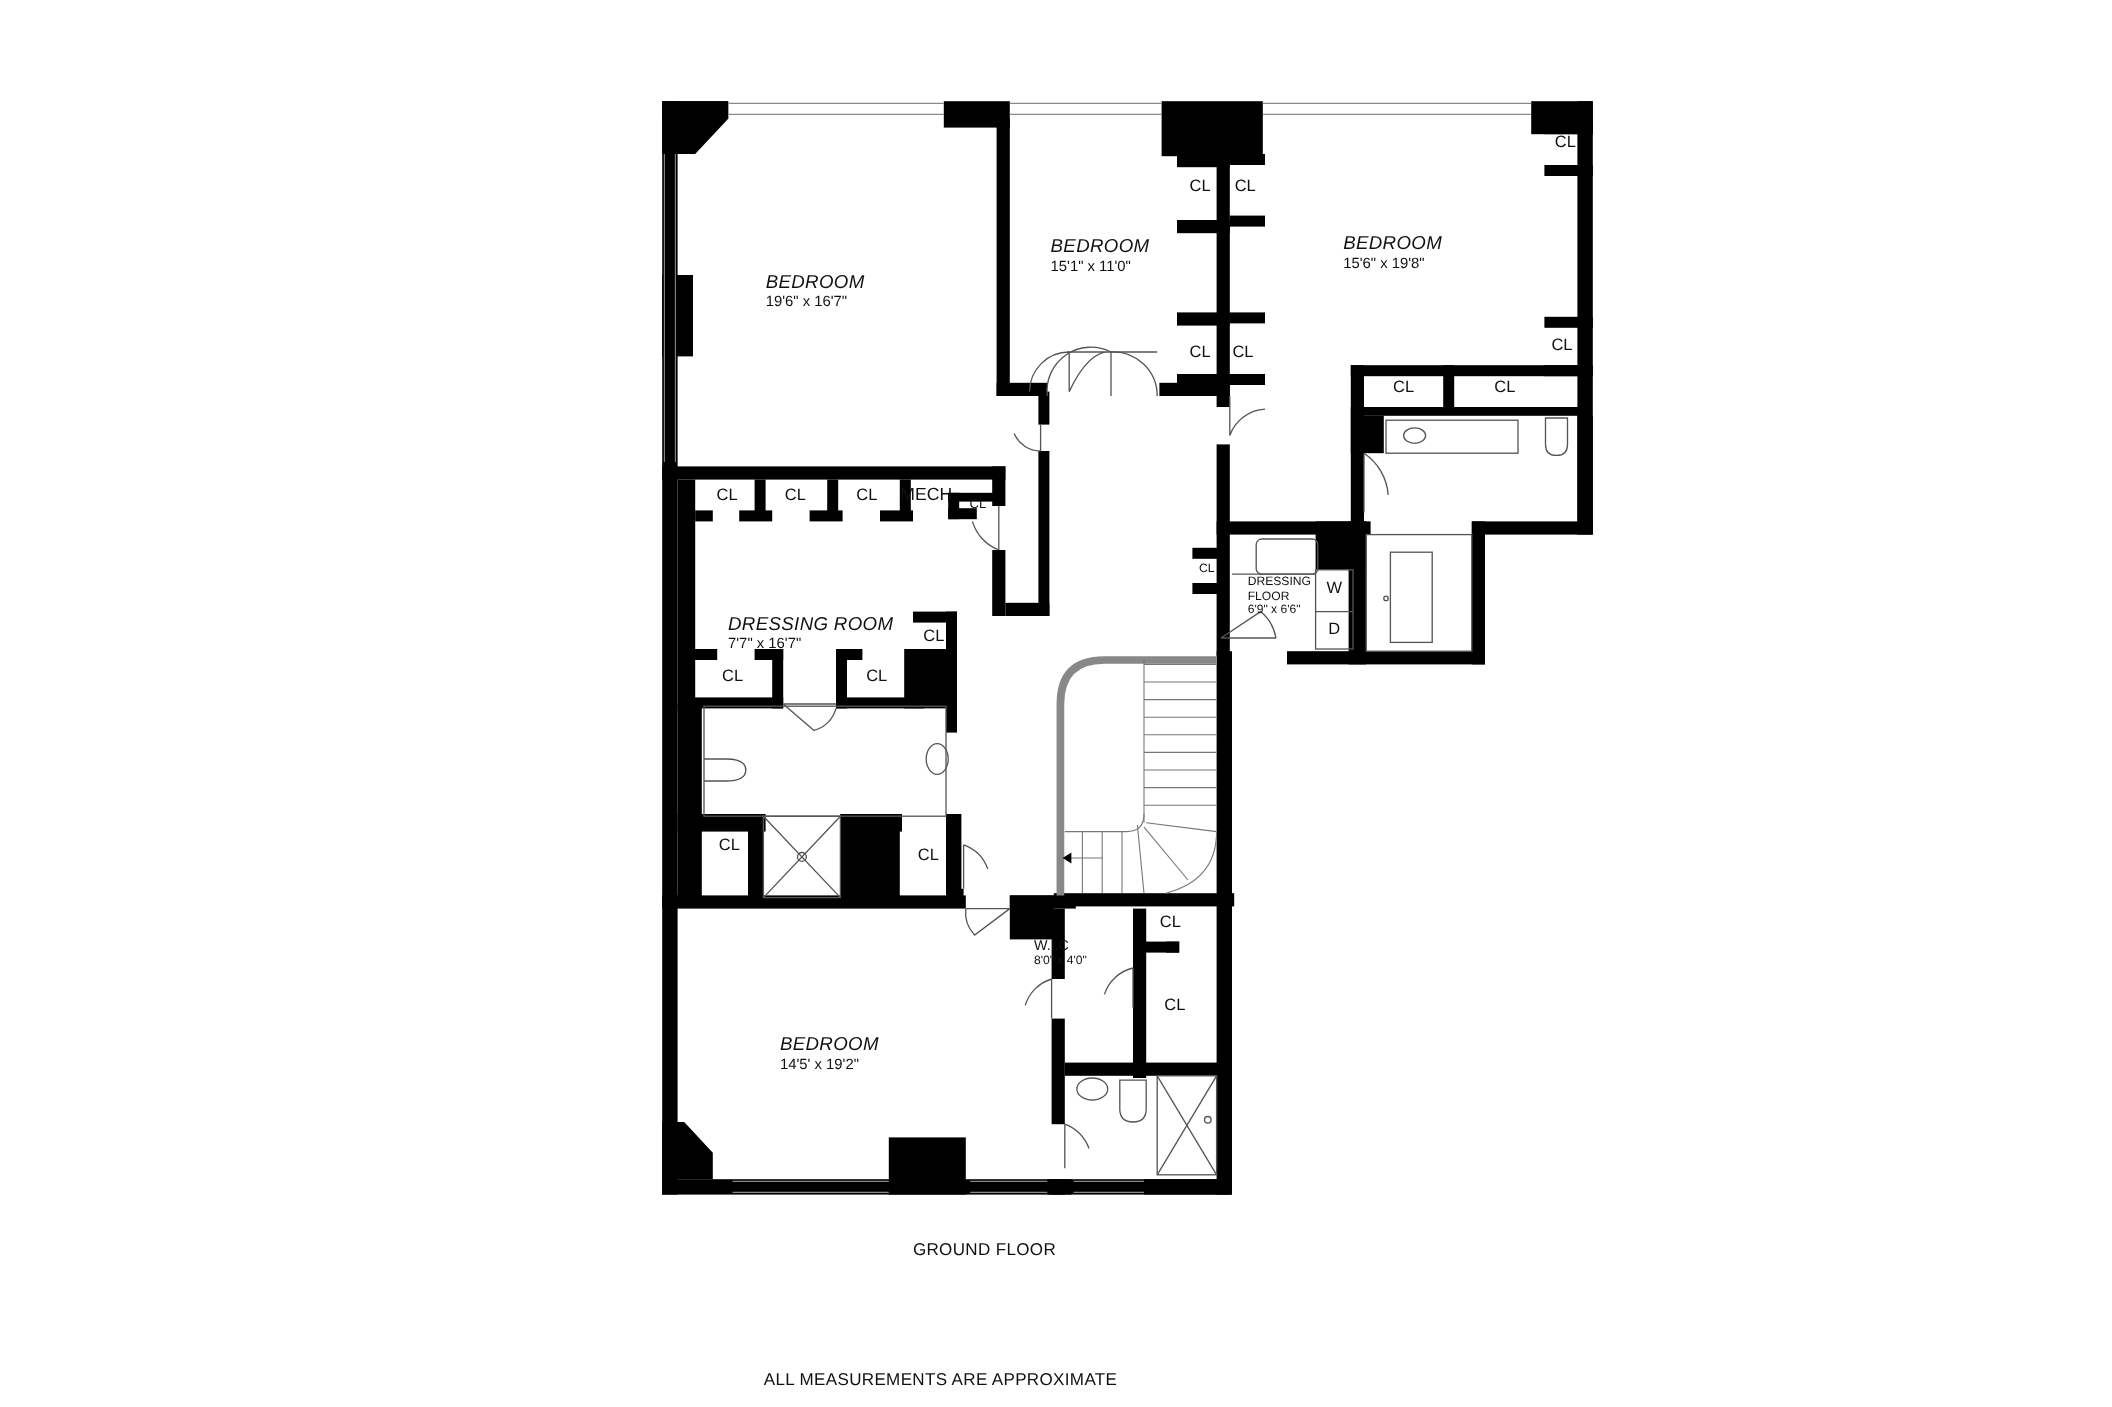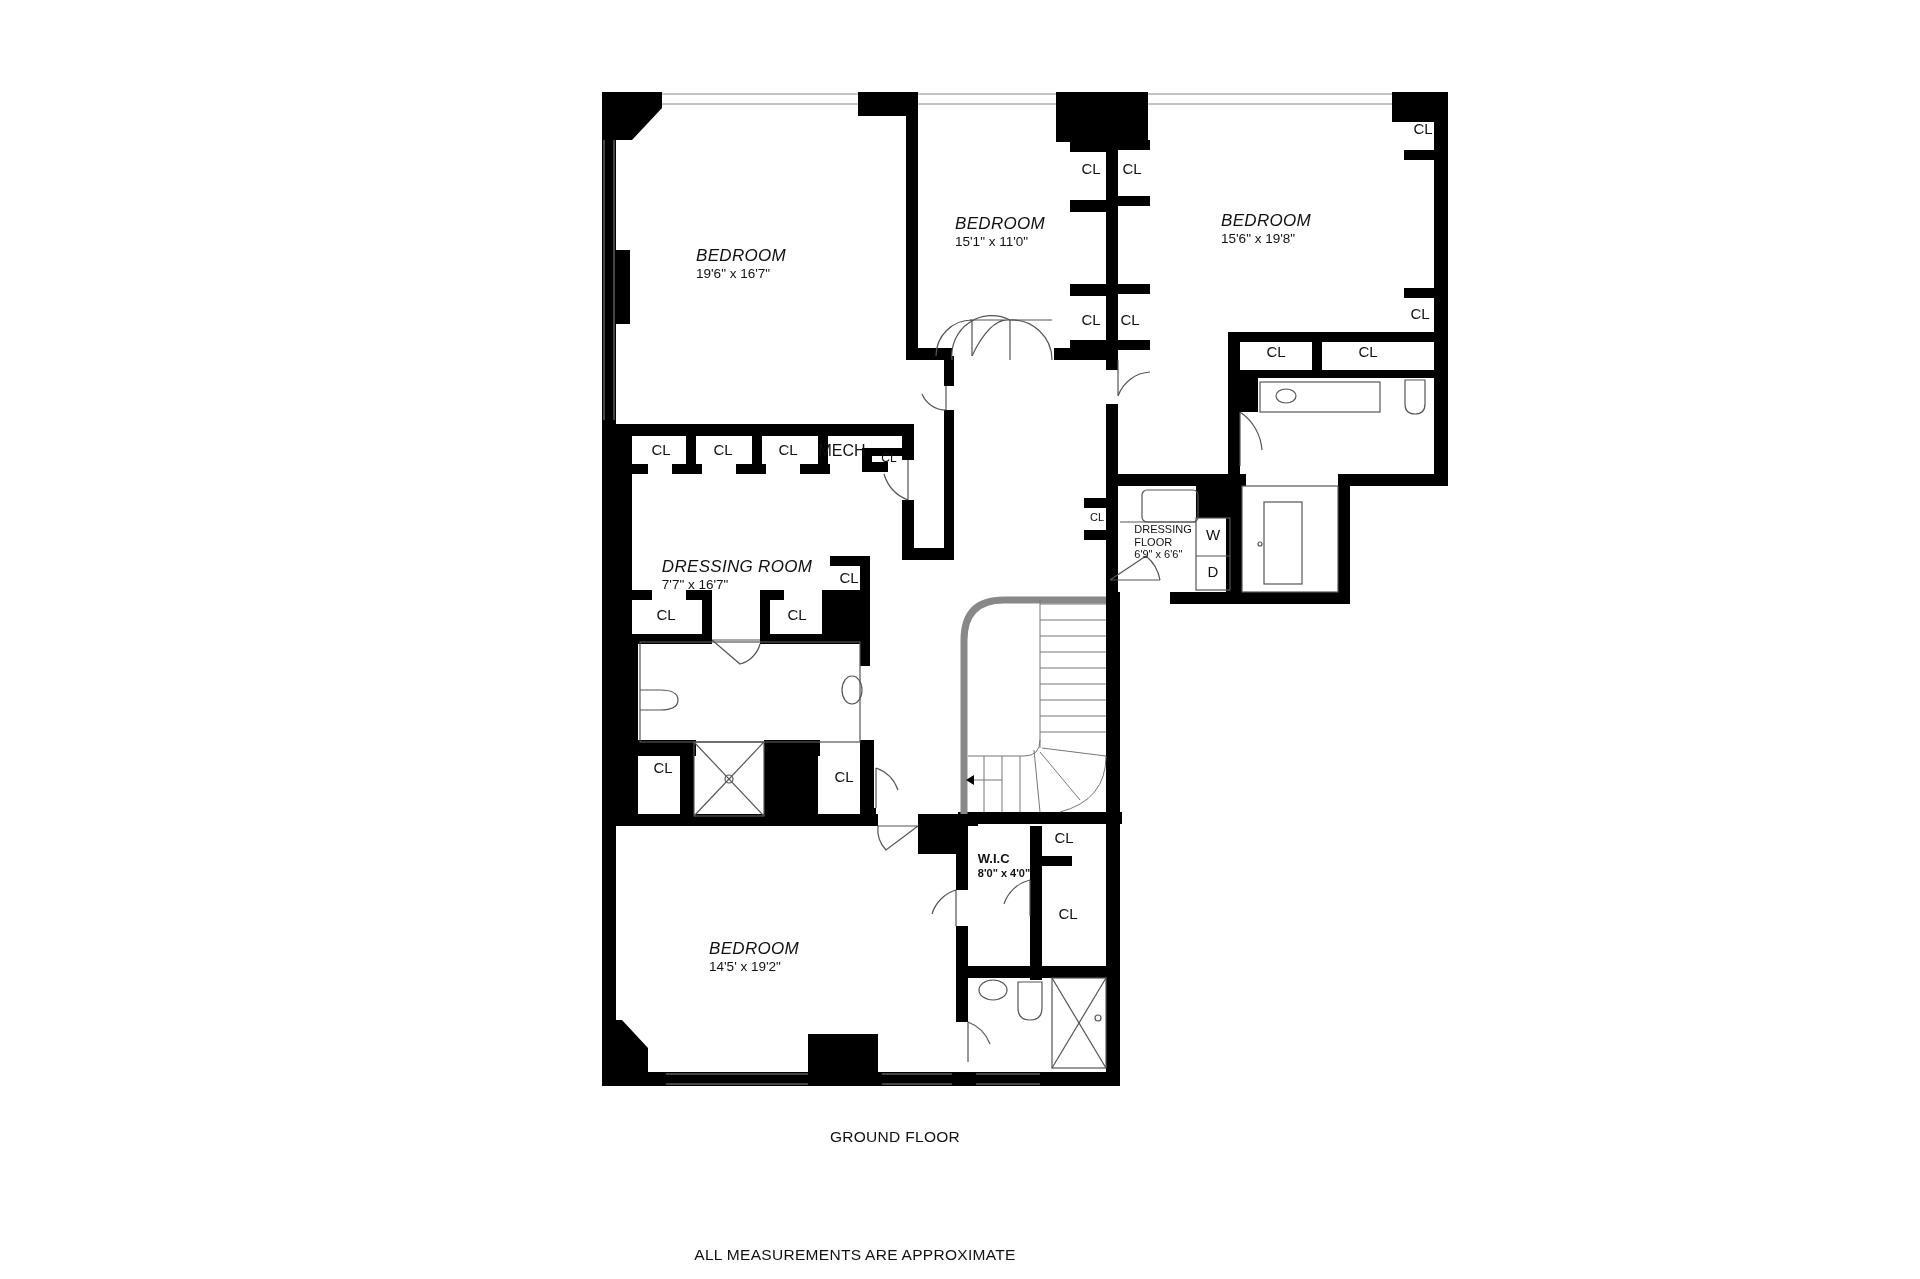--- a/index.html
+++ b/index.html
@@ -237,21 +237,21 @@
 </div>
 <div class="lbl" style="left:1163px;top:542px;">
   <div class="small">DRESSING</div>
   <div class="small">FLOOR</div>
   <div class="small">6'9" x 6'6"</div>
 </div>
 <div class="lbl" style="left:754px;top:957px;">
   <div class="room-name">BEDROOM</div>
   <div class="room-dim">14'5' x 19'2"</div>
 </div>
-<div class="lbl" style="left:1004px;top:866px;font-weight:bold;">
+<div class="lbl" style="left:964px;top:866px;">
   <div class="small" style="font-size:13px">W.I.C</div>
   <div class="small">8'0" x 4'0"</div>
 </div>
 
 <div class="lbl cl" style="left:1091px;top:169px;">CL</div>
 <div class="lbl cl" style="left:1132px;top:169px;">CL</div>
 <div class="lbl cl" style="left:1091px;top:320px;">CL</div>
 <div class="lbl cl" style="left:1130px;top:320px;">CL</div>
 <div class="lbl cl" style="left:1423px;top:129px;">CL</div>
 <div class="lbl cl" style="left:1420px;top:314px;">CL</div>

